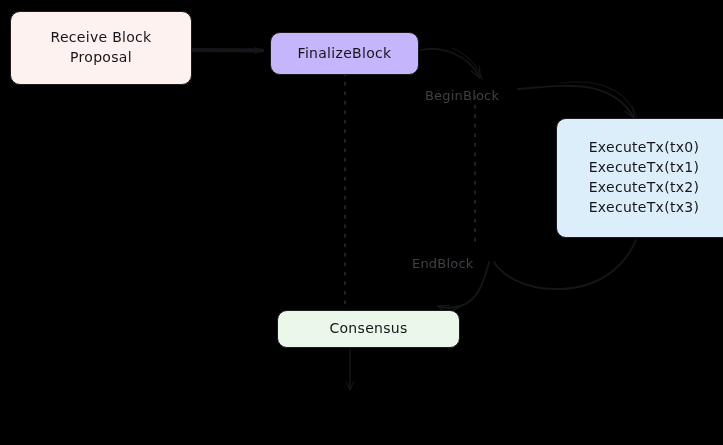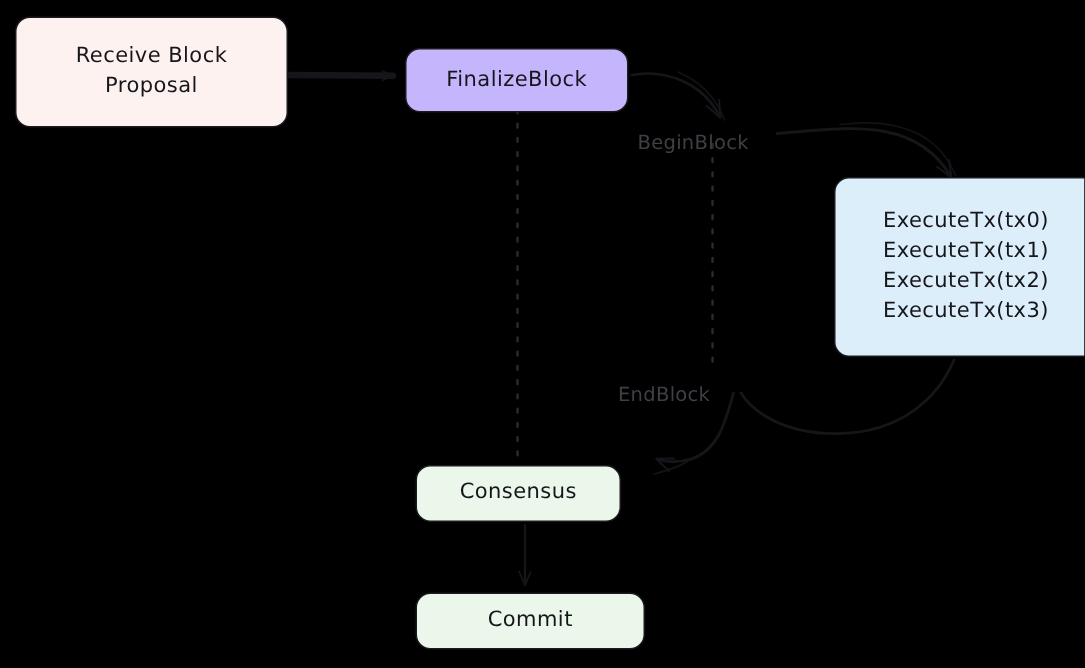--- a/index.html
+++ b/index.html
@@ -115,25 +115,22 @@
     <span class="node-label">FinalizeBlock</span>
   </div>
 
   <div class="node-box" style="left:556px; top:118px; width:176px; height:120px; background:#ddeefb; border:1.6px solid #1b1b1f;">
     <span class="node-label multiline">ExecuteTx(tx0)
 ExecuteTx(tx1)
 ExecuteTx(tx2)
 ExecuteTx(tx3)</span>
   </div>
 
-  <div class="node-box" style="left:277px; top:310px; width:137px; height:38px; background:#eaf7ea; border:1.6px solid #1b1b1f;">
+  <div class="node-box" style="left:277px; top:310px; width:183px; height:38px; background:#eaf7ea; border:1.6px solid #1b1b1f;">
     <span class="node-label">Consensus</span>
   </div>
 
-  <div class="node-box" style="left:277px; top:395px; width:153px; height:38px; background:#eaf7ea; border:1.6px solid #1b1b1f;">
-    <span class="node-label">Commit</span>
-  </div>
 
   <span class="edge-label" style="left:425px; top:88px;">BeginBlock</span>
 
   <span class="edge-label" style="left:412px; top:256px;">EndBlock</span>
 
 </div>
 
 </body></html>

